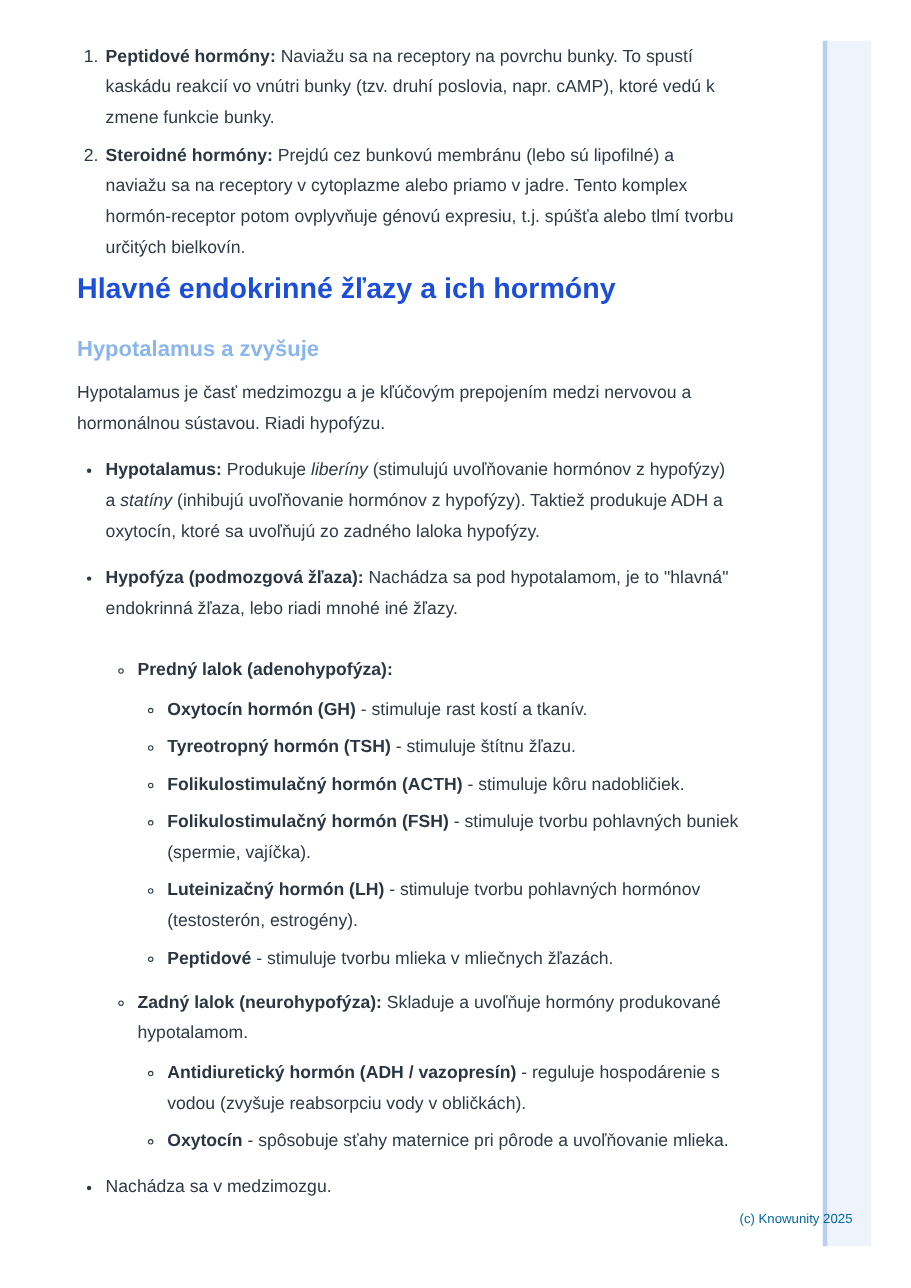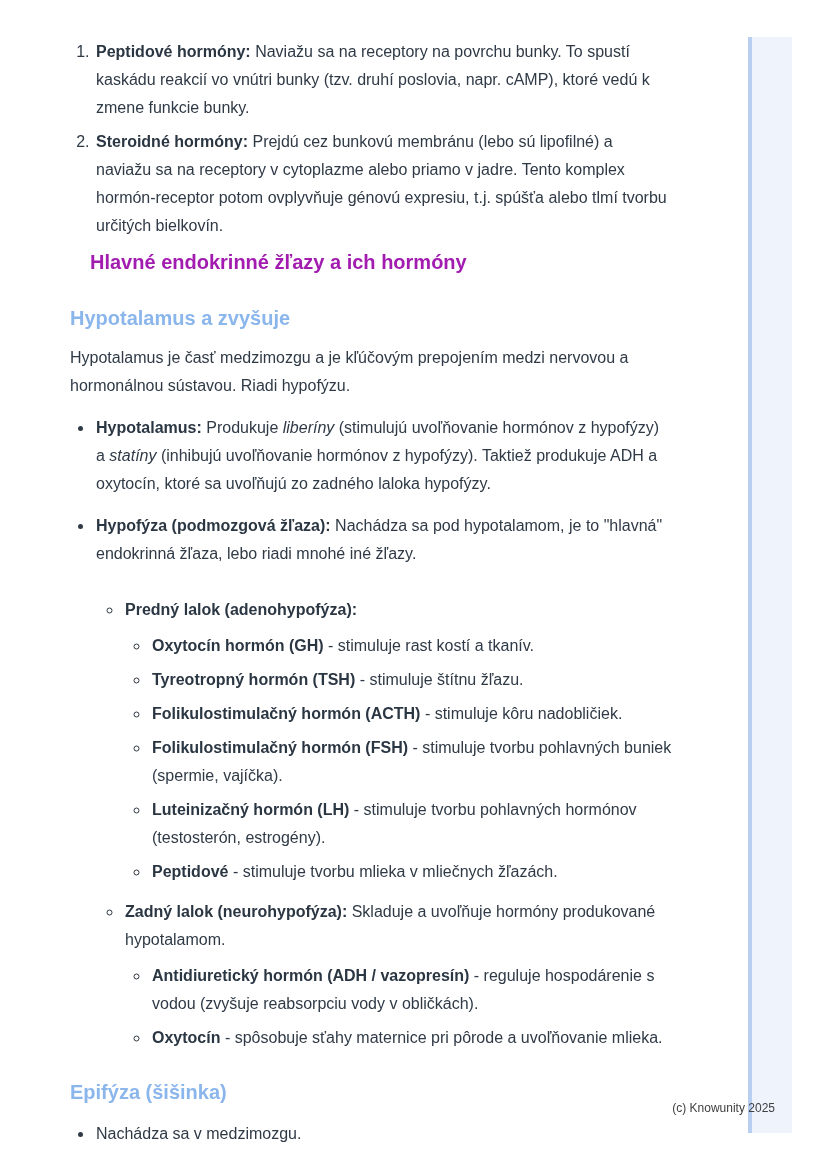--- a/index.html
+++ b/index.html
@@ -33,42 +33,41 @@
   ul.l3 { list-style: circle outside; padding-left: 25px; margin-top: 8px; }
   ul.l3 > li { margin-bottom: 6px; padding-left: 2px; }
 
   li::marker { color: #2f3a46; }
 
   strong { font-weight: 700; color: #2b3643; }
   em { font-style: italic; }
 
   h2.section {
     margin-top: 6px;
-    font-size: 20px;
+    font-size: 26px;
     line-height: 32px;
     font-weight: 700;
-    color: #a21caf;
-    margin-left: 20px;
+    color: #1d4ed8;
   }
   h3.subsection {
     margin-top: 26px;
     font-size: 20px;
     line-height: 28px;
     font-weight: 700;
     color: #8ab6ec;
   }
   p.para { margin-top: 12px; }
 
   .footer {
     position: absolute;
     top: 1100px;
     right: 53px;
     font-size: 12px;
     line-height: 16px;
-    color: #404040;
+    color: #0369a1;
     z-index: 3;
   }
   .scrollbar {
     position: absolute;
     left: 748px;
     top: 37px;
     width: 44px;
     height: 1096px;
     background: #eef3fc;
     border-left: 4px solid #b9cff1;
@@ -112,21 +111,20 @@
             <span><strong>Zadný lalok (neurohypofýza):</strong> Skladuje a uvoľňuje hormóny produkované hypotalamom.</span>
             <ul class="l3">
               <li><strong>Antidiuretický hormón (ADH / vazopresín)</strong> - reguluje hospodárenie s vodou (zvyšuje reabsorpciu vody v obličkách).</li>
               <li><strong>Oxytocín</strong> - spôsobuje sťahy maternice pri pôrode a uvoľňovanie mlieka.</li>
             </ul>
           </li>
         </ul>
       </li>
     </ul>
 
-    <h3 class="subsection">Epifýza (šišinka)</h3>
 
     <ul class="l1">
       <li>Nachádza sa v medzimozgu.</li>
     </ul>
 
   </div>
 
   <div class="footer">(c) Knowunity 2025</div>
 
   <div class="scrollbar"></div>

